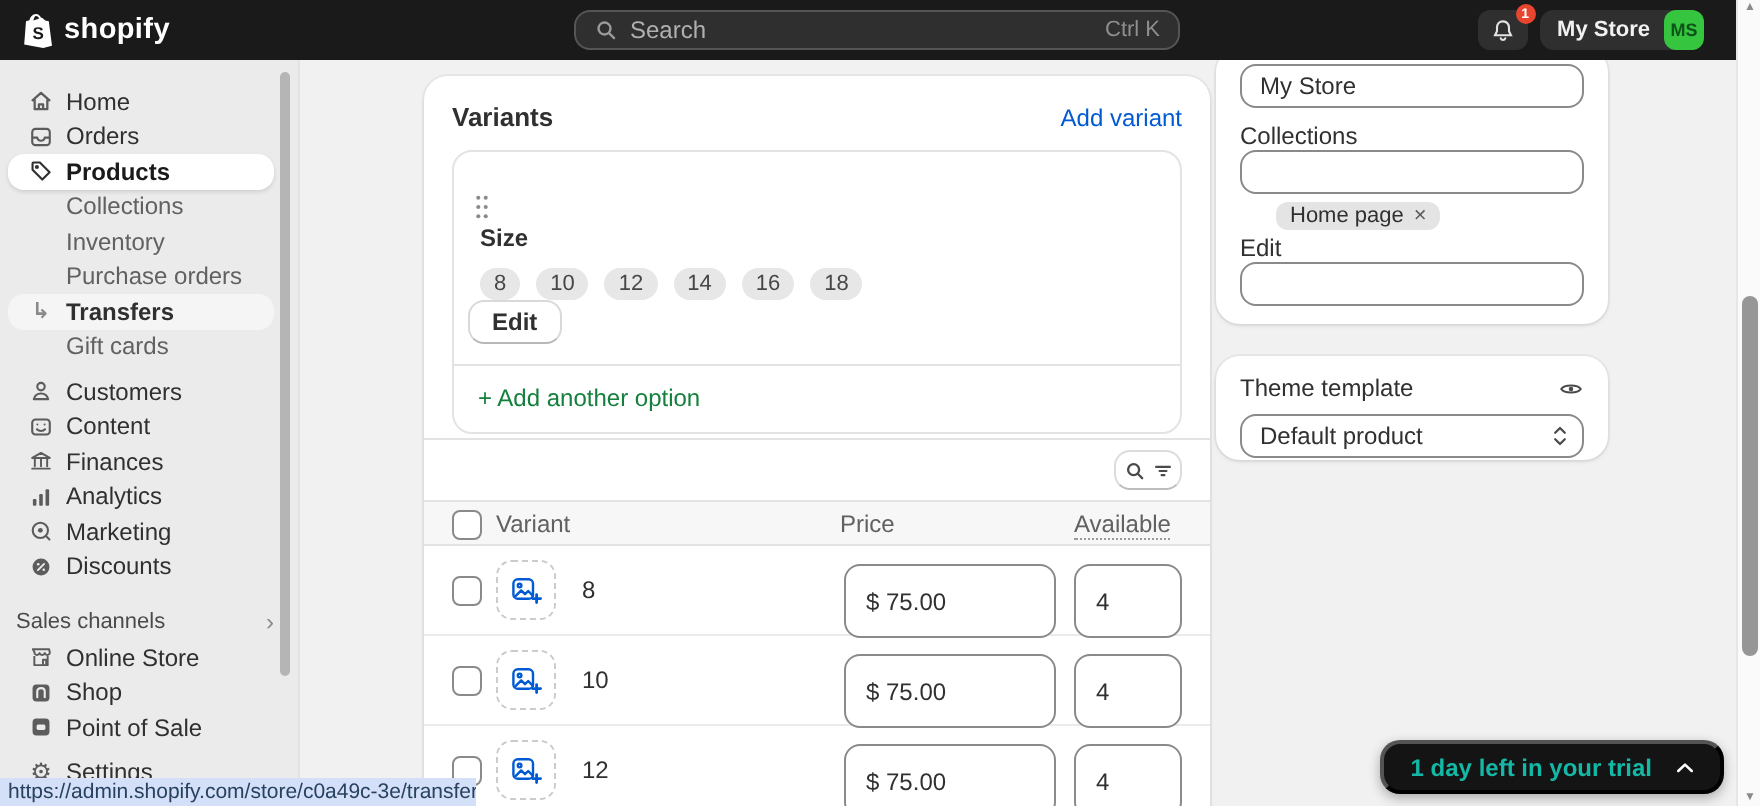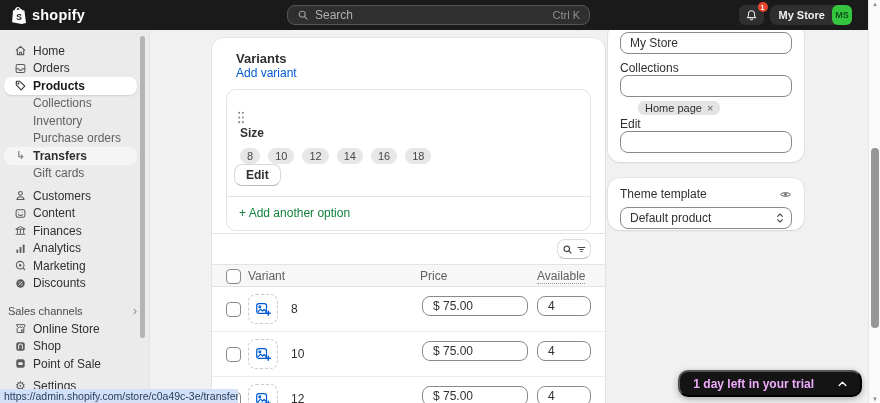--- a/index.html
+++ b/index.html
@@ -29,21 +29,21 @@
   .sb-item.hl .arrow { font-size:11px; color:#8a8a8a; }
   .gap1 { margin-top:5px; }
   .sb-section { margin:11px 12px 2px 8px; height:15px; display:flex; align-items:center; justify-content:space-between; font-size:11px; color:#4a4a4a; cursor:pointer; }
   .sb-section .chev { color:#8a8a8a; font-size:12px; }
   .gear-glyph { font-family:"DejaVu Sans",sans-serif; font-size:12px; line-height:1; }
   .sb-scroll { position:absolute; right:4px; top:6px; width:5px; height:302px; background:#b5b5b5; border-radius:3px; }
 
   
   .card { position:absolute; background:#fff; border-radius:12px; box-shadow:0 1px 2px rgba(0,0,0,.08),0 0 0 1px rgba(0,0,0,.04); }
   .card-main { left:212px; top:38px; width:393px; height:380px; }
-  .cm-head { display:flex; justify-content:space-between; align-items:flex-start; padding:13px 24px 9px;flex-direction:column; }
+  .cm-head { display:flex; justify-content:space-between; align-items:flex-end; padding:13px 14px 9px; }
   .cm-title { font-size:13px; font-weight:700; }
   .blue-link { color:#005bd3; font-size:12px; cursor:pointer; }
   .opt-box { margin:0 14px; border:1px solid #e3e3e3; border-radius:10px; }
   .opt-row { display:flex; padding:8px 10px 10px 7px;flex-direction:column; }
   .drag { width:14px; margin-top:13px; display:flex; justify-content:center; cursor:grab; flex:none; }
   .opt-body { flex:1; padding-left:6px; }
   .opt-name { font-size:12px; font-weight:700; margin:2px 0 8px; }
   .pills { display:flex; gap:8px; }
   .pill { background:#e7e7e7; border-radius:8px; padding:2px 7px; font-size:11px; color:#474747; }
   .edit-btn { align-self:flex-start; background:#fff; border:1px solid #d9d9d9; border-bottom-color:#b8b8b8; border-radius:8px; padding:3px 11px; font-size:12px; font-weight:700; color:#303030; cursor:pointer; }
@@ -56,38 +56,38 @@
   .thead span.col { position:absolute; top:4px; }
   .col-variant { left:36px; }
   .col-price { left:208px; }
   .col-avail { left:325px; border-bottom:1px dotted #9a9a9a; cursor:help; }
   .cb { position:absolute; left:14px; width:15px; height:15px; border:1px solid #8a8a8a; border-radius:4px; background:#fff; cursor:pointer; }
   .thead .cb { top:4px; }
   .trow { height:45px; border-bottom:1px solid #ebebeb; position:relative; }
   .trow .cb { top:15px; }
   .imgbox { position:absolute; left:36px; top:7px; width:30px; height:30px; border:1px dashed #cbcbcb; border-radius:8px; display:flex; align-items:center; justify-content:center; cursor:pointer; background:#fff; }
   .vlabel { position:absolute; left:79px; top:15px; font-size:12px; }
-  .tinput { position:absolute; top:9px; height:20px; border:1px solid #8a8a8a; border-radius:8px; background:#fff; font-size:12px; color:#303030; padding:0 10px; font-family:inherit; }
+  .tinput { position:absolute; top:9px; height:37px; border:1px solid #8a8a8a; border-radius:8px; background:#fff; font-size:12px; color:#303030; padding:0 10px; font-family:inherit; }
   .in-price { left:210px; width:106px; }
   .in-avail { left:325px; width:54px; }
 
   
   .card-r1 { left:608px; top:24px; width:196px; height:138px; z-index:1; }
   .card-r1 .inner { position:relative; height:100%; padding:0 12px; }
   .r-input { position:absolute; left:12px; right:12px; height:22px; border:1px solid #8a8a8a; border-radius:8px; background:#fff; font-size:12px; color:#303030; padding:0 9px; font-family:inherit; }
   .r-label { position:absolute; left:12px; font-size:12px; color:#303030; }
   .tagpill { position:absolute; left:30px; display:inline-flex; align-items:center; gap:5px; background:#e4e4e4; border-radius:6px; padding:1px 7px; font-size:11px; color:#303030; }
   .tagpill .x { color:#5c5c5c; font-size:11px; cursor:pointer; }
   .card-r2 { left:608px; top:178px; width:196px; height:52px; }
   .r2-head { display:flex; justify-content:space-between; align-items:center; padding:9px 12px 0; font-size:12px; }
   .select { margin:6px 12px 0; height:22px; border:1px solid #8a8a8a; border-radius:8px; background:#fff; display:flex; align-items:center; justify-content:space-between; padding:0 7px 0 9px; font-size:12px; cursor:pointer; }
   .eye { cursor:pointer; }
 
   
-  .trial-btn { position:absolute; right:18px; top:370px; height:27px; background:#141414; border-radius:10px; color:#f0abfc; display:flex; align-items:center; gap:24px; padding:0 13px; font-size:12px; font-weight:700; cursor:pointer; z-index:40; box-shadow:0 2px 6px rgba(0,0,0,.3); }
+  .trial-btn { position:absolute; right:18px; top:370px; height:27px; background:#141414; border-radius:10px; color:#14b8a6; display:flex; align-items:center; gap:12px; padding:0 13px; font-size:12px; font-weight:700; cursor:pointer; z-index:40; box-shadow:0 2px 6px rgba(0,0,0,.3); }
   .urlbar { position:absolute; left:0; top:389px; height:14px; width:238px; background:#d3e0f8; color:#27415f; font-size:10.5px; display:flex; align-items:center; padding:0 6px 1px 4px; z-index:45; white-space:nowrap; overflow:hidden; }
 
   
   .bscroll { position:absolute; right:0; top:0; width:12px; height:403px; background:#fafafa; border-left:1px solid #e6e6e6; z-index:50; }
   .bthumb { position:absolute; left:2px; top:148px; width:8px; height:180px; background:#969696; border-radius:4px; }
   .barrow { position:absolute; left:0; width:12px; text-align:center; font-size:6px; color:#8a8a8a; }
 </style>
 </head>
 <body>
 

